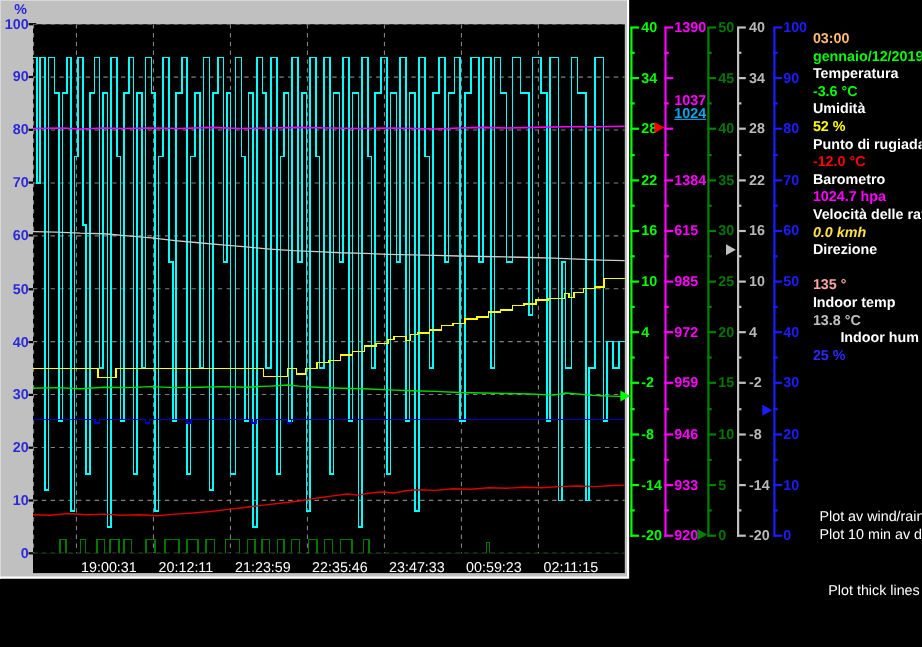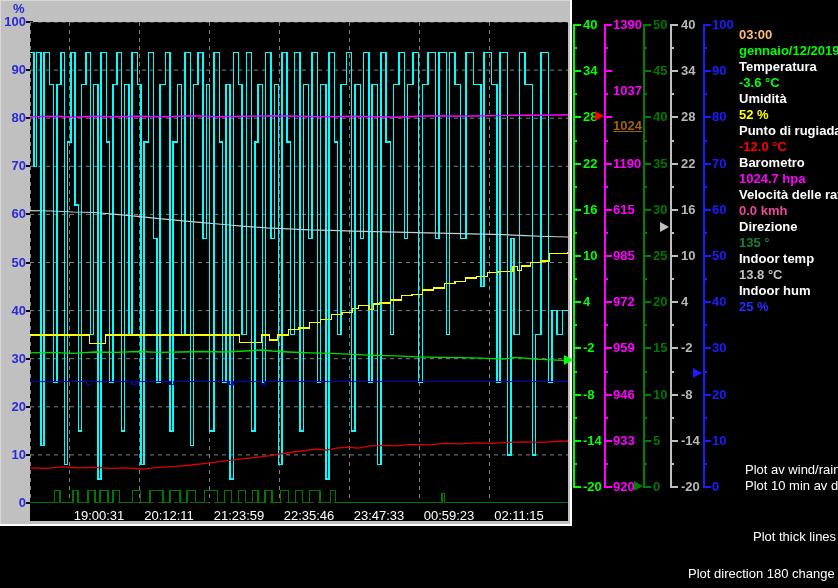--- a/index.html
+++ b/index.html
@@ -132,24 +132,24 @@
       <div class="axis-tick" style="left: 573px; top: 486px; width: 8px; background: rgb(0, 255, 0);"></div>
       <div class="axis-num" style="left: 583px; top: 479px; color: rgb(0, 255, 0);">-20</div>
       <div class="axis-line" style="left: 604px; top: 25px; height: 463px; background: rgb(255, 0, 255);"></div>
       <div class="axis-tick" style="left: 604px; top: 24px; width: 8px; background: rgb(255, 0, 255);"></div>
       <div class="axis-num" style="left: 613px; top: 17px; color: rgb(255, 0, 255);">1390</div>
       <div class="axis-tick" style="left: 604px; top: 47.1px; width: 4px; background: rgb(255, 0, 255);"></div>
       <div class="axis-tick" style="left: 604px; top: 70.2px; width: 8px; background: rgb(255, 0, 255);"></div>
       <div class="axis-num" style="left: 613px; top: 63.2px; color: rgb(255, 0, 255); margin-top: 20px;">1037</div>
       <div class="axis-tick" style="left: 604px; top: 93.3px; width: 4px; background: rgb(255, 0, 255);"></div>
       <div class="axis-tick" style="left: 604px; top: 116.4px; width: 8px; background: rgb(255, 0, 255);"></div>
-      <div class="axis-num" style="left: 613px; top: 118px; color: #a16207; text-decoration: underline;">1024</div>
+      <div class="axis-num" style="left: 613px; top: 95px; color: #0ea5e9; text-decoration: underline;">1024</div>
       <div class="axis-tick" style="left: 604px; top: 139.5px; width: 4px; background: rgb(255, 0, 255);"></div>
       <div class="axis-tick" style="left: 604px; top: 162.6px; width: 8px; background: rgb(255, 0, 255);"></div>
-      <div class="axis-num" style="left: 613px; top: 155.6px; color: rgb(255, 0, 255);">1190</div>
+      <div class="axis-num" style="left: 613px; top: 155.6px; color: rgb(255, 0, 255);">1384</div>
       <div class="axis-tick" style="left: 604px; top: 185.7px; width: 4px; background: rgb(255, 0, 255);"></div>
       <div class="axis-tick" style="left: 604px; top: 208.8px; width: 8px; background: rgb(255, 0, 255);"></div>
       <div class="axis-num" style="left: 613px; top: 201.8px; color: rgb(255, 0, 255);">615</div>
       <div class="axis-tick" style="left: 604px; top: 231.9px; width: 4px; background: rgb(255, 0, 255);"></div>
       <div class="axis-tick" style="left: 604px; top: 255px; width: 8px; background: rgb(255, 0, 255);"></div>
       <div class="axis-num" style="left: 613px; top: 248px; color: rgb(255, 0, 255);">985</div>
       <div class="axis-tick" style="left: 604px; top: 278.1px; width: 4px; background: rgb(255, 0, 255);"></div>
       <div class="axis-tick" style="left: 604px; top: 301.2px; width: 8px; background: rgb(255, 0, 255);"></div>
       <div class="axis-num" style="left: 613px; top: 294.2px; color: rgb(255, 0, 255);">972</div>
       <div class="axis-tick" style="left: 604px; top: 324.3px; width: 4px; background: rgb(255, 0, 255);"></div>
@@ -277,27 +277,26 @@
       <div class="panel-row" style="color: rgb(0, 255, 0);">gennaio/12/2019</div>
       <div class="panel-row" style="color: rgb(255, 255, 255);">Temperatura</div>
       <div class="panel-row" style="color: rgb(0, 255, 0);">-3.6 °C</div>
       <div class="panel-row" style="color: rgb(255, 255, 255);">Umidità</div>
       <div class="panel-row" style="color: rgb(255, 255, 0);">52 %</div>
       <div class="panel-row" style="color: rgb(255, 255, 255);">Punto di rugiada</div>
       <div class="panel-row" style="color: rgb(255, 0, 0);">-12.0 °C</div>
       <div class="panel-row" style="color: rgb(255, 255, 255);">Barometro</div>
       <div class="panel-row" style="color: rgb(255, 0, 255);">1024.7 hpa</div>
       <div class="panel-row" style="color: rgb(255, 255, 255);">Velocità delle raffi</div>
-      <div class="panel-row" style="color: #ec4899;">0.0 kmh</div>
+      <div class="panel-row" style="color: #fde047; font-style: italic;">0.0 kmh</div>
       <div class="panel-row" style="color: rgb(255, 255, 255);">Direzione</div>
-      <div class="panel-row" style="color: #15803d;">135 °</div>
+      <div class="panel-row" style="color: #fca5a5; margin-top: 16px;">135 °</div>
       <div class="panel-row" style="color: rgb(255, 255, 255);">Indoor temp</div>
       <div class="panel-row" style="color: rgb(192, 192, 192);">13.8 °C</div>
-      <div class="panel-row" style="color: rgb(255, 255, 255);">Indoor hum</div>
+      <div class="panel-row" style="color: rgb(255, 255, 255); margin-left: 25px;">Indoor hum</div>
       <div class="panel-row" style="color: rgb(42, 42, 255);">25 %</div>
     </div>
 
   <div class="opt" style="left:745px;top:462px;">Plot av wind/rain</div>
   <div class="opt" style="left:745px;top:478px;">Plot 10 min av dir</div>
   <div class="opt" style="left:753px;top:529px;">Plot thick lines</div>
-  <div class="opt" style="left:688px;top:566px;">Plot direction 180 change</div>
 
 </div>
 
 </body></html>

